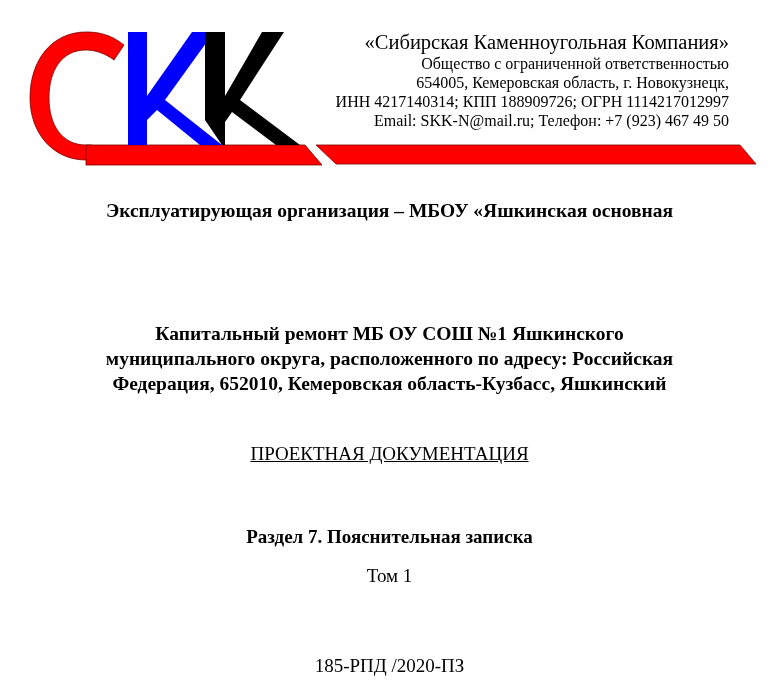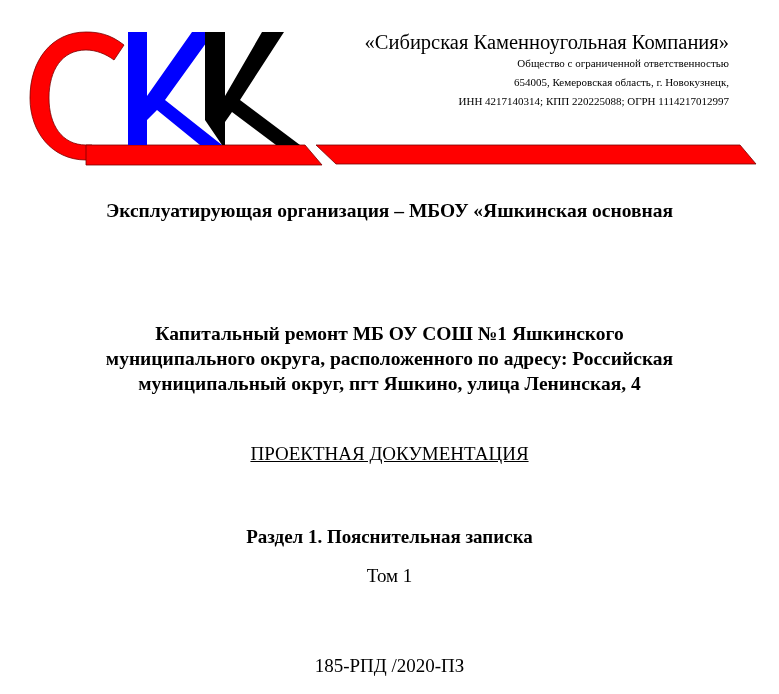--- a/index.html
+++ b/index.html
@@ -1,20 +1,20 @@
 <!DOCTYPE html>
 <html><head>
 <meta charset="utf-8">
 <style>
   html, body { margin:0; padding:0; background:#ffffff; }
   body { width:779px; height:694px; position:relative; overflow:hidden; }
   .logo { position:absolute; left:0; top:0; width:779px; height:180px; }
   .company { position:absolute; right:50px; top:30px; text-align:right; font-family:Liberation Serif, serif; color:#000; }
   .company .name { font-size:20.5px; line-height:24px; }
-  .company .line { font-size:11px; line-height:19px; }
+  .company .line { font-size:16px; line-height:19px; }
   .doc { position:absolute; left:0; width:779px; text-align:center; font-family:"Liberation Serif", serif; color:#000; }
   .operator { top:198px; font-size:19.5px; font-weight:bold; line-height:26px; }
   .project { top:321px; font-size:19.5px; font-weight:bold; line-height:25px; }
   .doctype { top:442px; font-size:19px; line-height:24px;text-decoration:underline; }
   .section { top:525px; font-size:19px; font-weight:bold; line-height:24px; }
   .volume { top:564px; font-size:19px; line-height:24px; }
   .code { top:654px; font-size:19px; line-height:24px; }
 </style>
 </head>
 <body>
@@ -29,29 +29,30 @@
 
   <polygon points="205,32 225,32 225,96 262,32 284,32 240,100 300,145 276,145 232,112 225,122 225,145 212,145 222,145 205,120" fill="#000000"></polygon>
 
   <polygon points="316,145 740,145 756,164 336,164" fill="#ff0000" stroke="#7a0000" stroke-width="0.8"></polygon>
 </svg>
 
 <div class="company">
   <div class="name">«Сибирская Каменноугольная Компания»</div>
   <div class="line">Общество с ограниченной ответственностью</div>
   <div class="line">654005, Кемеровская область, г. Новокузнецк,</div>
-  <div class="line">ИНН 4217140314; КПП 220225088; ОГРН 1114217012997</div>
+  <div class="line">ИНН 4217140314; КПП 188909726; ОГРН 1114217012997</div>
+  <div class="line">Email: SKK-N@mail.ru; Телефон: +7 (923) 467 49 50</div>
 </div>
 
 <div class="doc operator">
   <div>Эксплуатирующая организация – МБОУ «Яшкинская основная</div>
 </div>
 
 <div class="doc project">
   <div>Капитальный ремонт МБ ОУ СОШ №1 Яшкинского</div>
   <div>муниципального округа, расположенного по адресу: Российская</div>
-  <div>муниципальный округ, пгт Яшкино, улица Ленинская, 4</div>
+  <div>Федерация, 652010, Кемеровская область-Кузбасс, Яшкинский</div>
 </div>
 
 <div class="doc doctype">ПРОЕКТНАЯ ДОКУМЕНТАЦИЯ</div>
-<div class="doc section">Раздел 1. Пояснительная записка</div>
+<div class="doc section">Раздел 7. Пояснительная записка</div>
 <div class="doc volume">Том 1</div>
 <div class="doc code">185-РПД /2020-ПЗ</div>
 
 </body></html>

